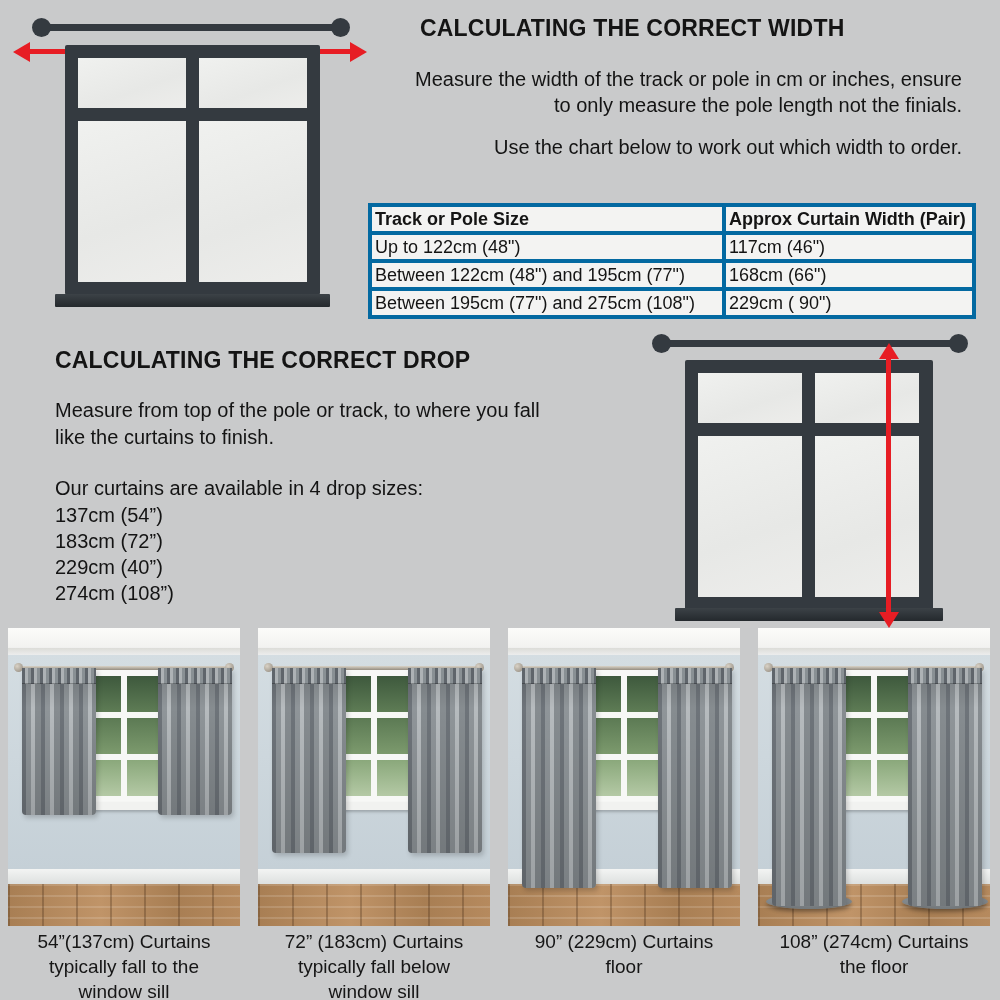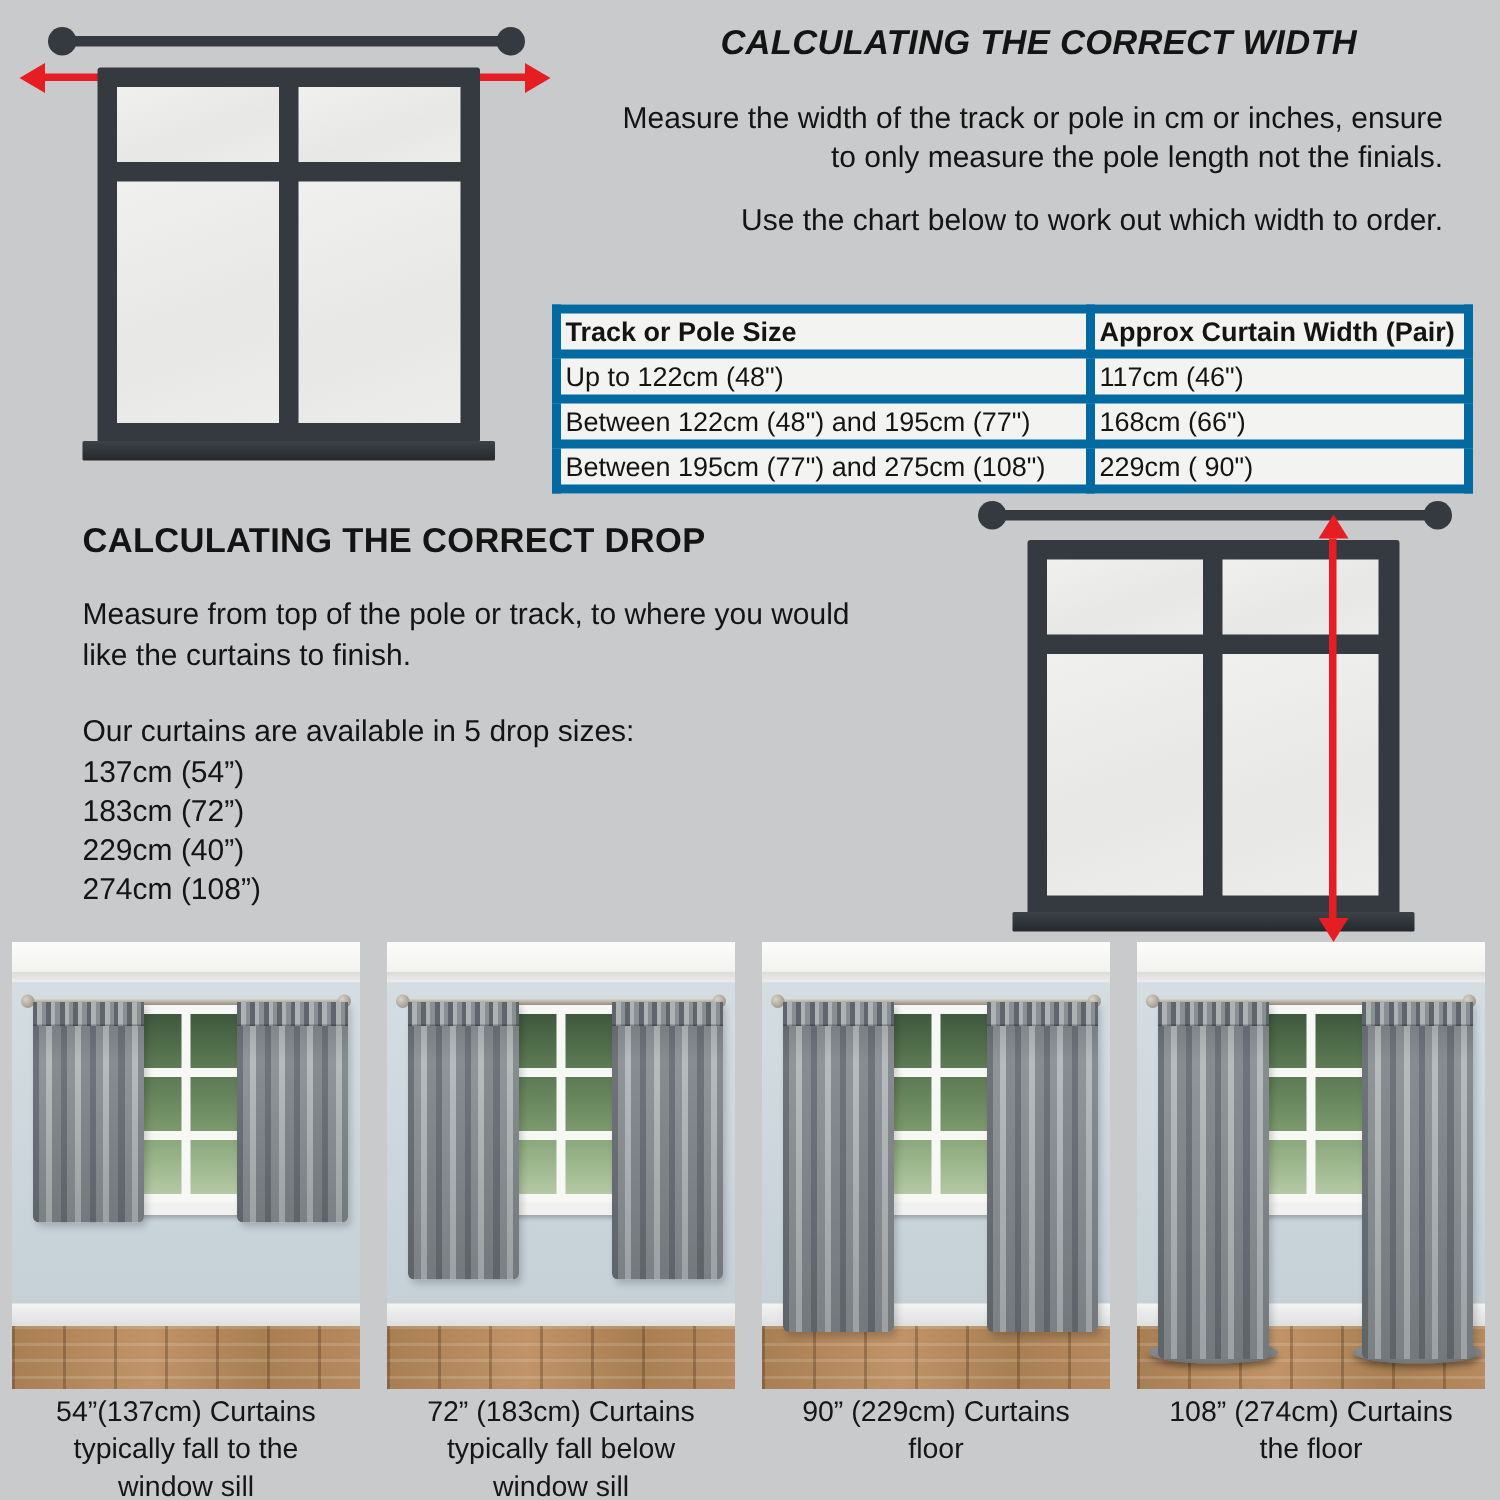--- a/index.html
+++ b/index.html
@@ -32,26 +32,26 @@
 
   
   .schwin{position:absolute;background:var(--frame_dark,#343a40);border-radius:2px;}
   .schwin .pane{position:absolute;background:linear-gradient(160deg,#f0f1ef,#e7e8e6 60%,#ededeb);}
   .sill{position:absolute;background:linear-gradient(#3c4247,#24292d);border-radius:1px;}
 
   
   .h-title{font-weight:bold;font-size:23px;letter-spacing:.2px;white-space:nowrap;}
   .body-line{font-size:20px;white-space:nowrap;}
   .right{text-align:right;}
-  .center{text-align:center;font-style:italic;}
+  .center{text-align:left;}
 
   
   table.size{border-collapse:collapse;background:var(--cell_bg,#f3f3f2);
     border:3px solid #000;font-size:18px;}
-  table.size td,table.size th{border:6px solid #0369a1;height:22px;padding:1px 3px;
+  table.size td,table.size th{border:4px solid #0369a1;height:22px;padding:1px 3px;
     text-align:left;vertical-align:middle;white-space:nowrap;}
   table.size th{font-weight:bold;}
   .col-a{width:344px;}
   .col-b{width:240px;}
 
   
   .photo{position:absolute;top:628px;width:232px;height:298px;overflow:hidden;background:#cfd9df;}
   .ph-ceiling{position:absolute;top:0;left:0;right:0;height:20px;background:linear-gradient(#fcfcfa,#f2f2f0);}
   .ph-cornice{position:absolute;top:20px;left:0;right:0;height:7px;
     background:linear-gradient(#dcdcd8,#eceded);box-shadow:0 2px 3px rgba(90,100,110,.25);}
@@ -138,23 +138,23 @@
     <td>168cm (66")</td>
   </tr>
   <tr>
     <td>Between 195cm (77") and 275cm (108")</td>
     <td>229cm ( 90")</td>
   </tr>
 </tbody>
   </table>
 
 <div class="abs h-title" style="left:55px;top:347px;">CALCULATING THE CORRECT DROP</div>
-<div class="abs body-line" style="left:55px;top:399px;">Measure from top of the pole or track, to where you would</div>
+<div class="abs body-line" style="left:55px;top:399px;">Measure from top of the pole or track, to where you fall</div>
 <div class="abs body-line" style="left:55px;top:426px;">like the curtains to finish.</div>
-<div class="abs body-line" style="left:55px;top:477px;">Our curtains are available in 5 drop sizes:</div>
+<div class="abs body-line" style="left:55px;top:477px;">Our curtains are available in 4 drop sizes:</div>
 <div class="abs body-line" style="left:55px;top:504px;">137cm (54”)</div>
 <div class="abs body-line" style="left:55px;top:530px;text-align:center;">183cm (72”)</div>
 <div class="abs body-line" style="left:55px;top:556px;">229cm (40”)</div>
 <div class="abs body-line" style="left:55px;top:582px;">274cm (108”)</div>
 
 <div class="abs" style="left:640px;top:330px;width:360px;height:310px;">
   <div class="pole" style="left:22px;top:10px;width:296px;"></div>
   <div class="schwin" style="left:45px;top:30px;width:248px;height:250px;">
     <div class="pane" style="left:13px;top:13px;width:104px;height:50px;"></div>
     <div class="pane" style="left:130px;top:13px;width:104px;height:50px;"></div>

